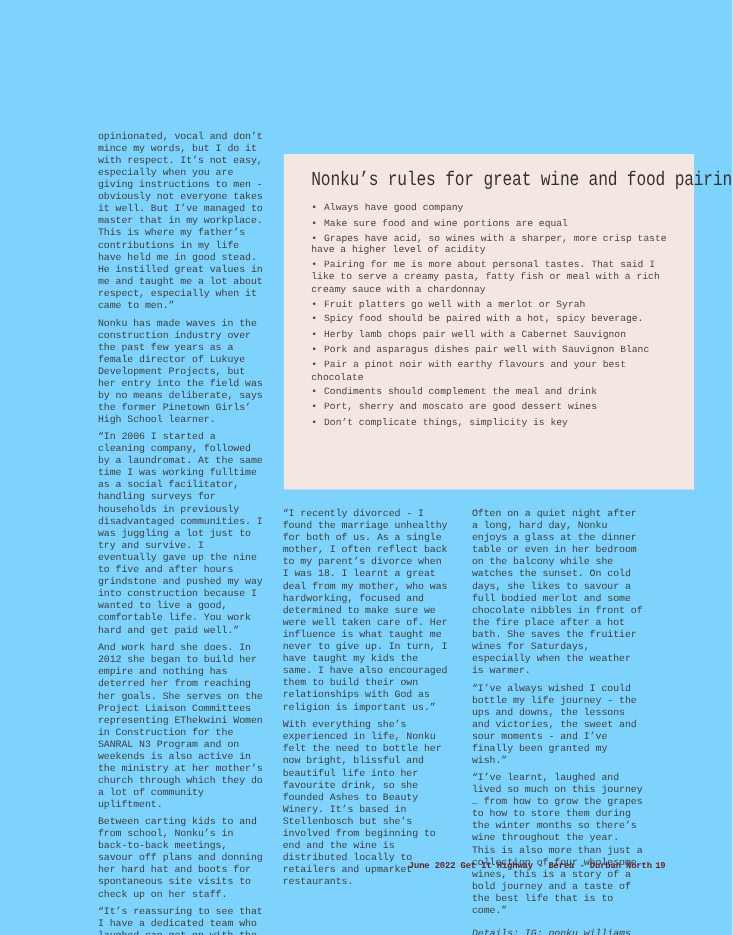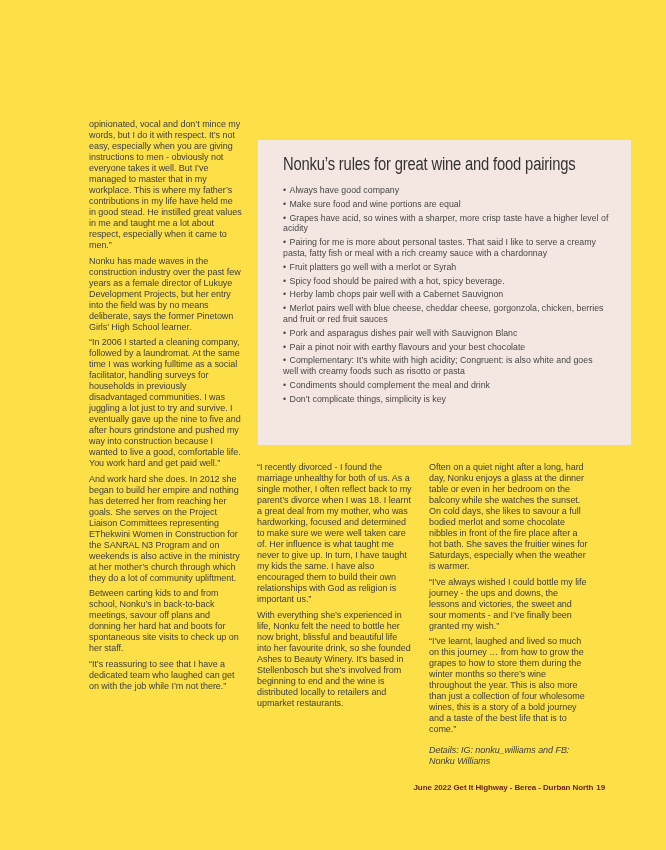--- a/index.html
+++ b/index.html
@@ -1,20 +1,20 @@
 <!DOCTYPE html>
 <html><head>
 <meta charset="utf-8">
 <style>
   html,body{margin:0;padding:0;background:#ffffff;}
   .page{
     position:relative;
     width:666px;height:850px;
-    background:#fde047;
-    font-family:Liberation Sans, sans-serif;
+    background:#7dd3fc;
+    font-family:Liberation Mono, monospace;
     color:#3e3e3e;
     overflow:hidden;
   }
   .col{position:absolute;font-size:9px;line-height:11px;letter-spacing:-0.05px;}
   .col .para{margin:0 0 4.5px 0;}
   .col-left{left:89px;top:119px;width:153px;}
   .col-middle{left:257px;top:462px;width:155px;}
   .col-right{left:429px;top:462px;width:159px;}
   .details{margin:10px 0 0 0;font-style:italic;}
   .rules-box{
@@ -66,25 +66,24 @@
   <section class="rules-box">
     <h2 class="rules-title">Nonku’s rules for great wine and food pairings</h2>
     <div class="rules-list">
         <p class="rule"><span class="bullet">• </span>Always have good company</p>
         <p class="rule"><span class="bullet">• </span>Make sure food and wine portions are equal</p>
         <p class="rule"><span class="bullet">• </span>Grapes have acid, so wines with a sharper, more crisp taste have a higher level of acidity</p>
         <p class="rule"><span class="bullet">• </span>Pairing for me is more about personal tastes. That said I like to serve a creamy pasta, fatty fish or meal with a rich creamy sauce with a chardonnay</p>
         <p class="rule"><span class="bullet">• </span>Fruit platters go well with a merlot or Syrah</p>
         <p class="rule"><span class="bullet">• </span>Spicy food should be paired with a hot, spicy beverage.</p>
         <p class="rule"><span class="bullet">• </span>Herby lamb chops pair well with a Cabernet Sauvignon</p>
-        <p class="rule"><span class="bullet">• </span>Merlot pairs well with blue cheese, cheddar cheese, gorgonzola, chicken, berries and fruit or red fruit sauces</p>
         <p class="rule"><span class="bullet">• </span>Pork and asparagus dishes pair well with Sauvignon Blanc</p>
         <p class="rule"><span class="bullet">• </span>Pair a pinot noir with earthy flavours and your best chocolate</p>
-        <p class="rule"><span class="bullet">• </span>Complementary: It’s white with high acidity; Congruent: is also white and goes well with creamy foods such as risotto or pasta</p>
         <p class="rule"><span class="bullet">• </span>Condiments should complement the meal and drink</p>
+        <p class="rule"><span class="bullet">• </span>Port, sherry and moscato are good dessert wines</p>
         <p class="rule"><span class="bullet">• </span>Don’t complicate things, simplicity is key</p>
       </div>
   </section>
 
   <div class="col col-middle">
       <p class="para">“I recently divorced - I found the marriage unhealthy for both of us. As a single mother, I often reflect back to my parent’s divorce when I was 18. I learnt a great deal from my mother, who was hardworking, focused and determined to make sure we were well taken care of. Her influence is what taught me never to give up. In turn, I have taught my kids the same. I have also encouraged them to build their own relationships with God as religion is important us.”</p>
       <p class="para">With everything she’s experienced in life, Nonku felt the need to bottle her now bright, blissful and beautiful life into her favourite drink, so she founded Ashes to Beauty Winery. It’s based in Stellenbosch but she’s involved from beginning to end and the wine is distributed locally to retailers and upmarket restaurants.</p>
     </div>
 
   <div class="col col-right">

